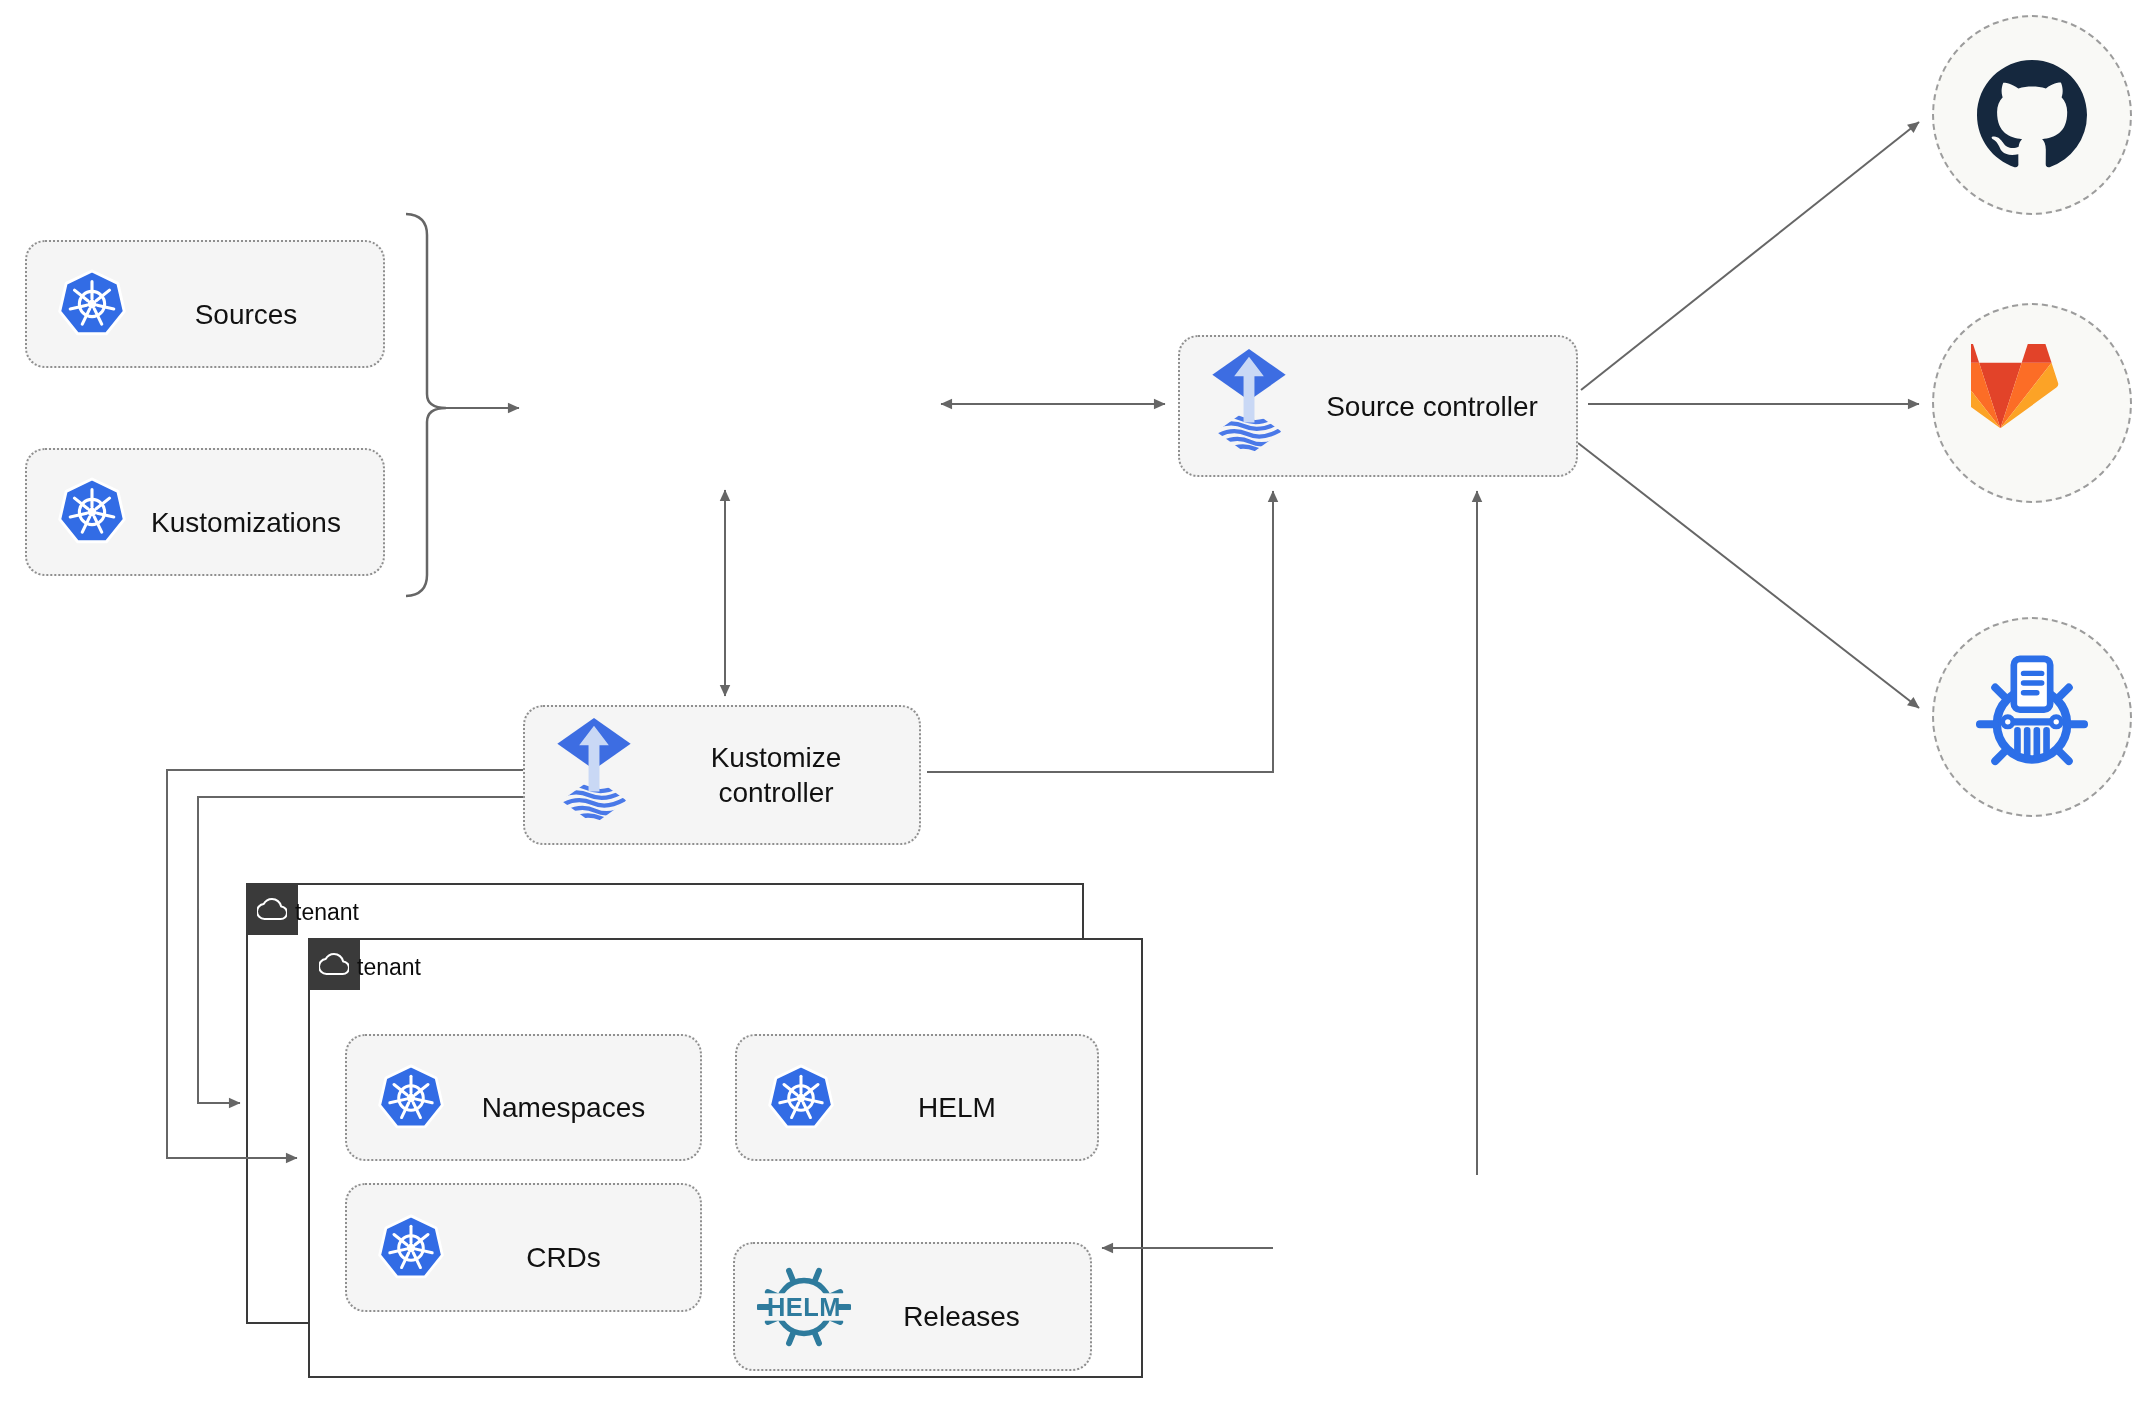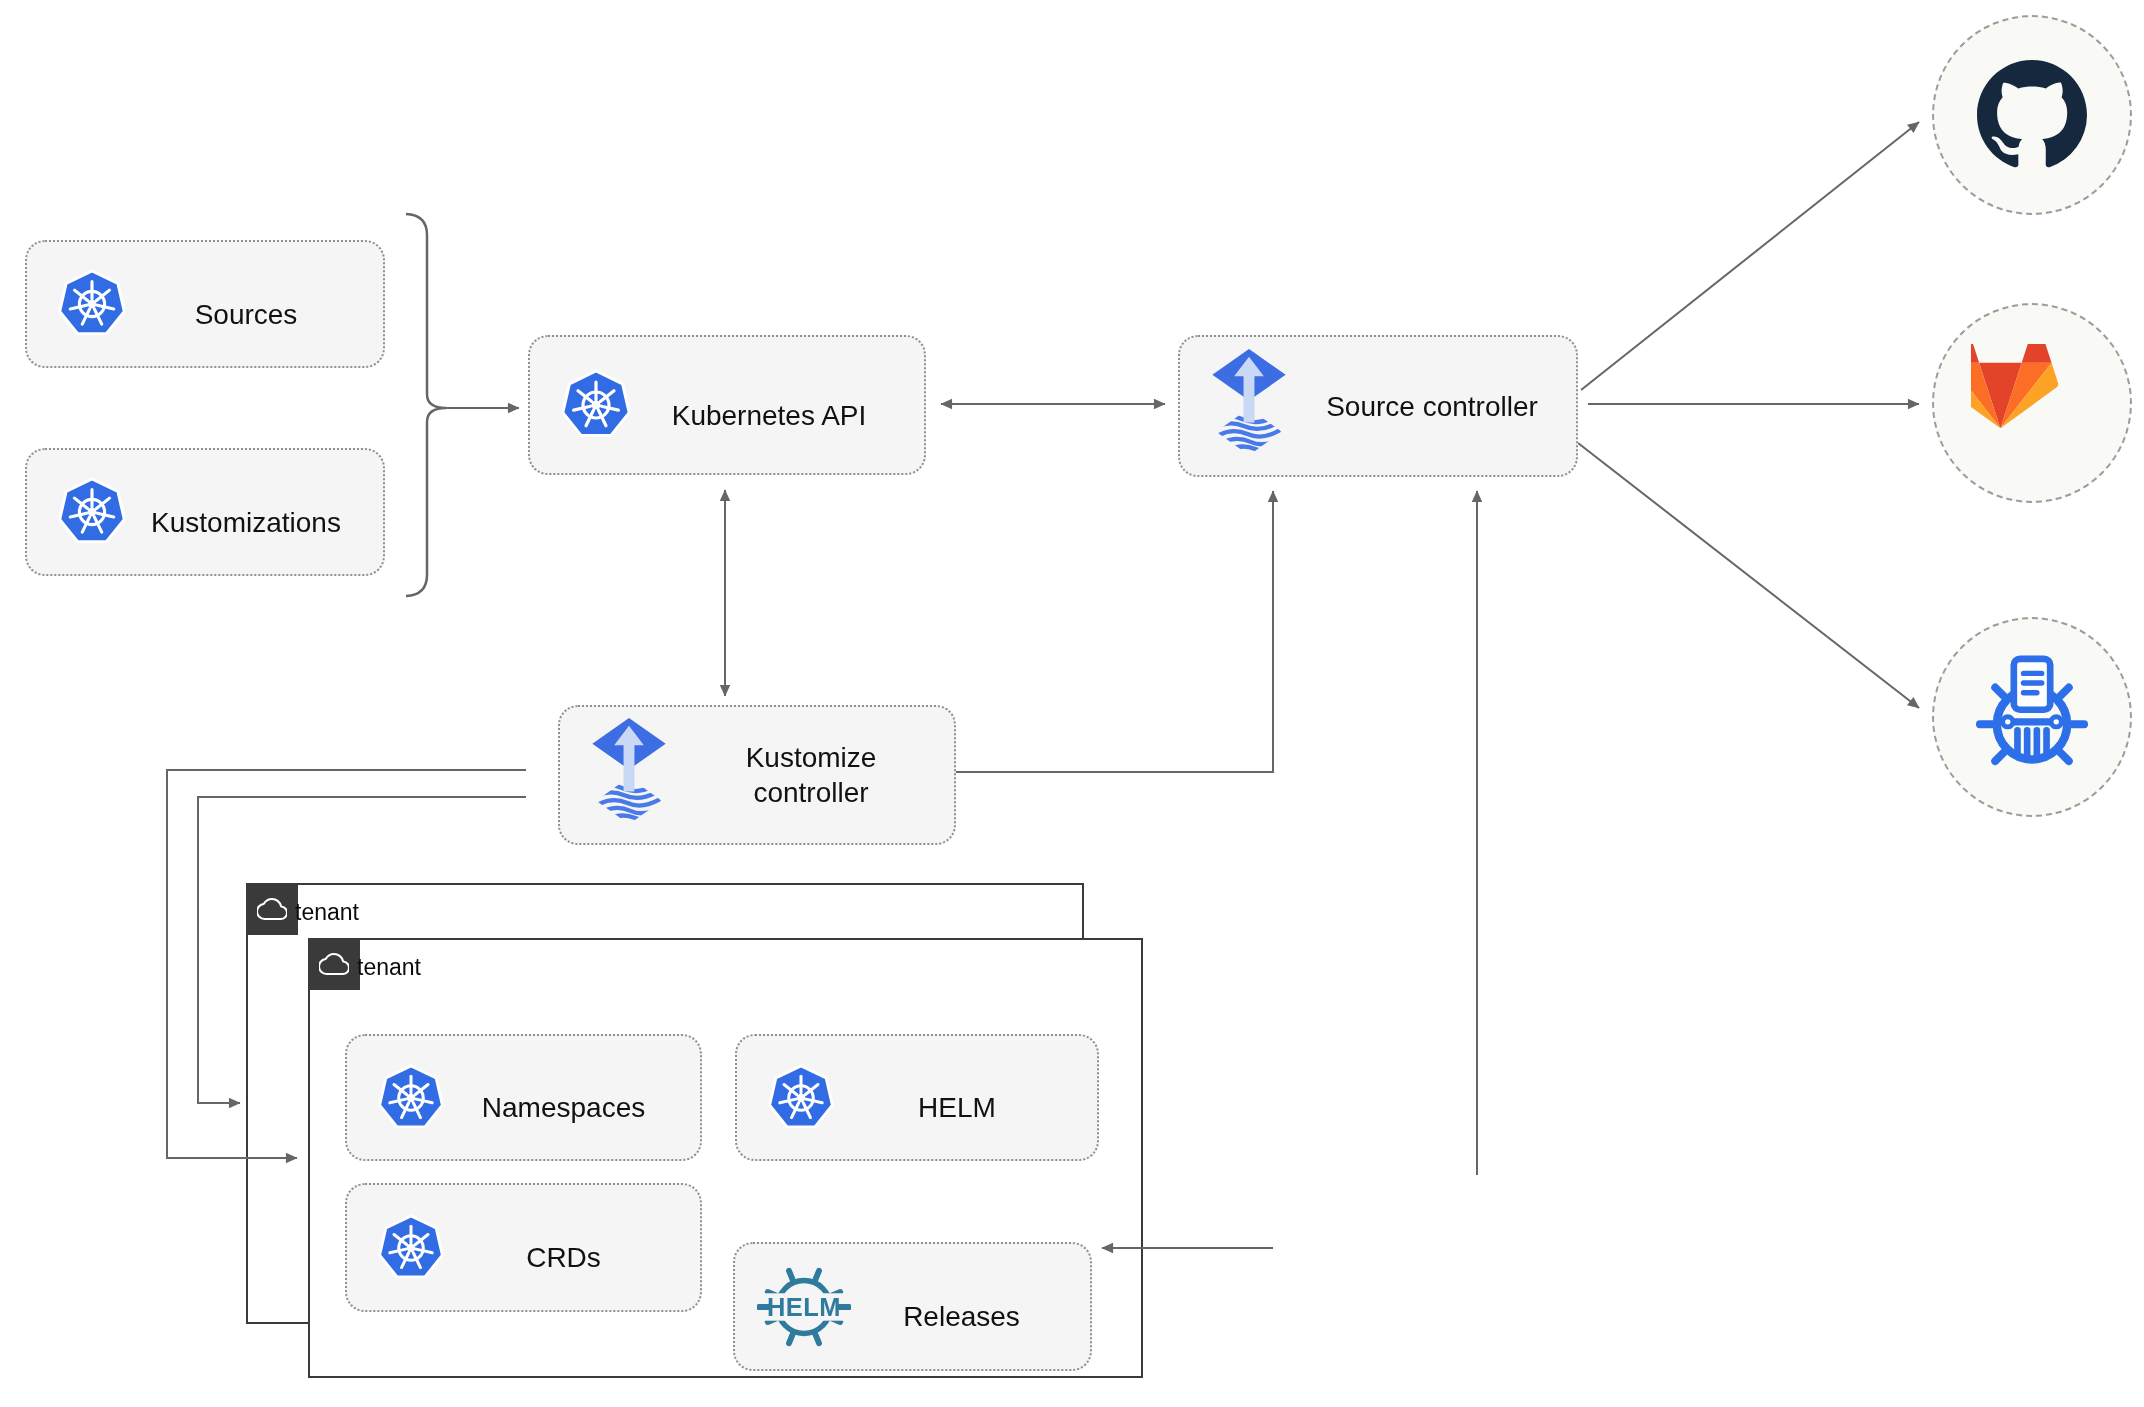--- a/index.html
+++ b/index.html
@@ -152,35 +152,29 @@
     <span class="lbl">Sources</span>
   </div>
 
   <div class="node" style="left:25px;top:448px;width:360px;height:128px">
     <svg class="ic" width="70" height="70" viewBox="0 0 72 72">
         <use href="#sym-k8s"></use>
       </svg>
     <span class="lbl">Kustomizations</span>
   </div>
 
-  <div class="node" style="left:528px;top:335px;width:398px;height:140px">
-    <svg class="ic" width="72" height="72" viewBox="0 0 72 72">
-        <use href="#sym-k8s"></use>
-      </svg>
-    <span class="lbl">Kubernetes API</span>
-  </div>
 
   <div class="node" style="left:1178px;top:335px;width:400px;height:142px">
     <svg class="ic" width="78" height="120" viewBox="0 0 100 150">
         <use href="#sym-flux"></use>
       </svg>
     <span class="lbl two">Source controller</span>
   </div>
 
-  <div class="node" style="left:558px;top:705px;width:398px;height:140px">
+  <div class="node" style="left:523px;top:705px;width:398px;height:140px">
     <svg class="ic" width="78" height="120" viewBox="0 0 100 150">
         <use href="#sym-flux"></use>
       </svg>
     <span class="lbl two">Kustomize controller</span>
   </div>
 
 
   <div class="node" style="left:345px;top:1034px;width:357px;height:127px">
     <svg class="ic" width="68" height="68" viewBox="0 0 72 72">
         <use href="#sym-k8s"></use>

